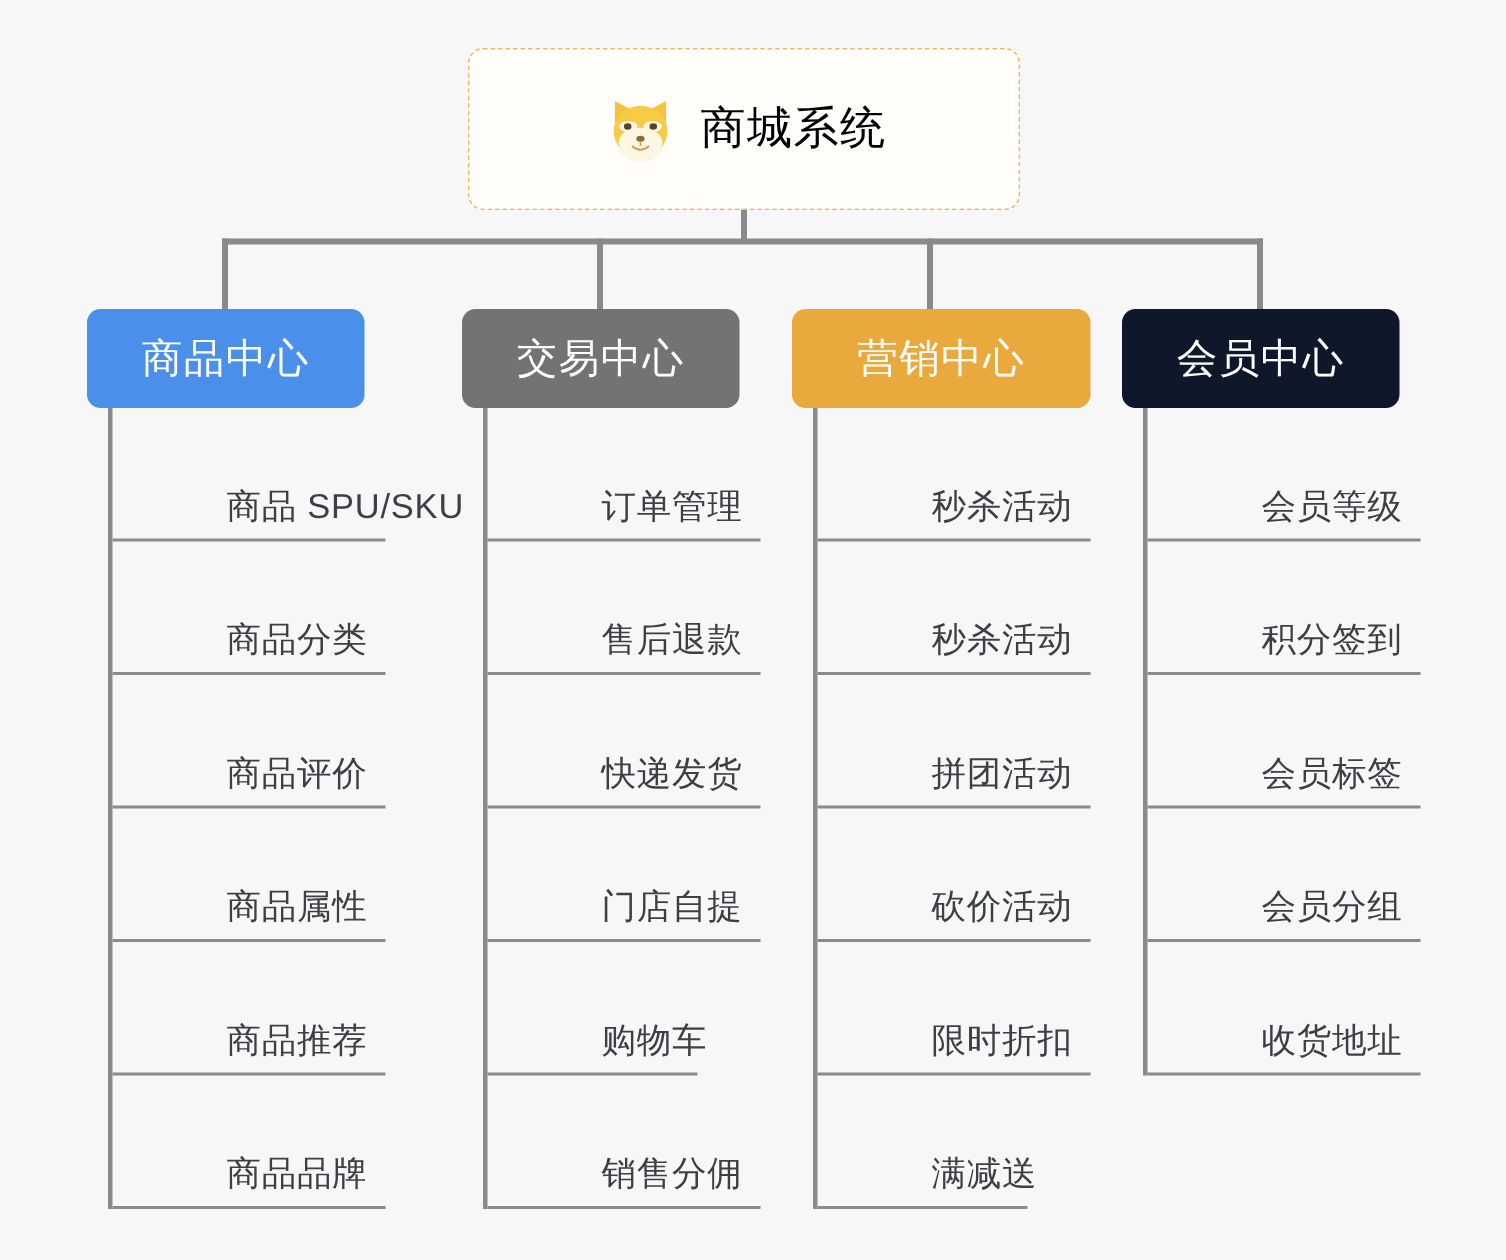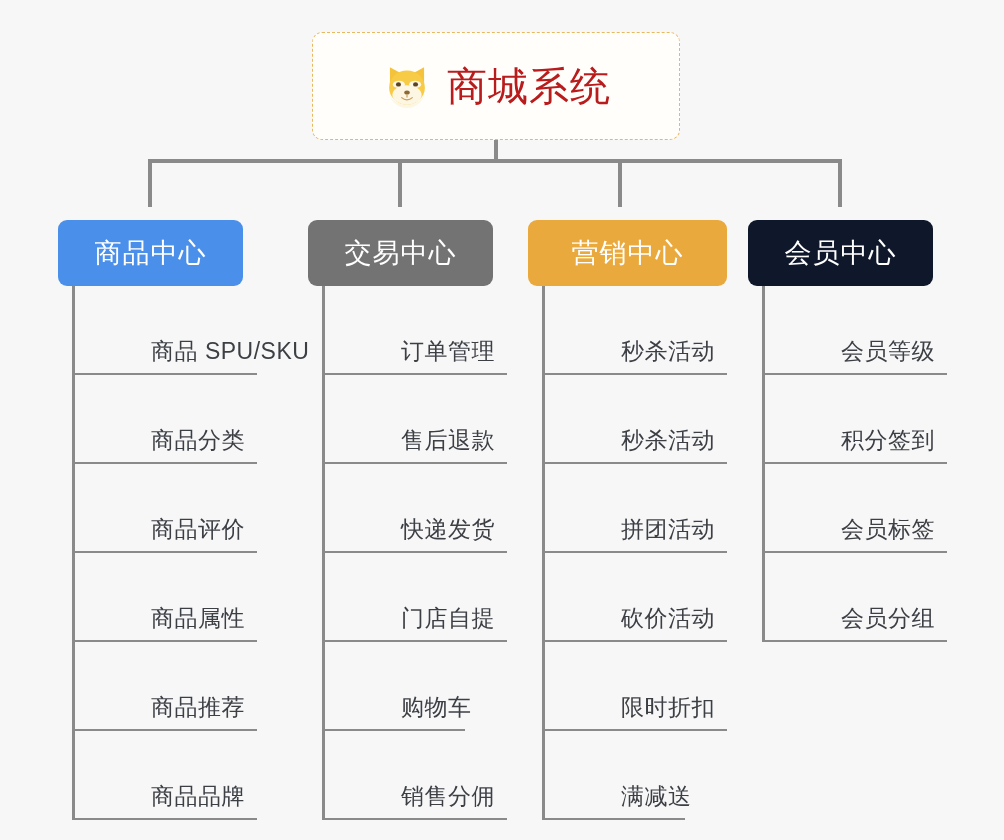--- a/index.html
+++ b/index.html
@@ -35,23 +35,23 @@
     justify-content: center;
     gap: 14px;
   }
   .root-icon {
     width: 52px;
     height: 52px;
     flex: 0 0 52px;
     position: relative;
   }
   .root-title {
-    font-size: 40px;
+    font-size: 30px;
     line-height: 1;
-    color: #b91c1c;
+    color: #000000;
     letter-spacing: 1px;
     white-space: nowrap;
   }
 
   
   .conn {
     position: absolute;
     background: #8a8a8a;
   }
   .stem-v {           
@@ -69,21 +69,20 @@
   .drop {             
     top: 159px;
     width: 4px;
     height: 48px;
   }
 
   
   .column {
     position: absolute;
     top: 206px;
-    margin-top: 14px;
   }
   .cat-card {
     height: 66px;
     box-sizing: border-box;
     border-radius: 9px;
     display: flex;
     align-items: center;
     justify-content: center;
     color: #ffffff;
     font-size: 27px;
@@ -237,16 +236,19 @@
       </div>
       <div class="leaf-item">
         <span class="leaf-label">积分签到</span>
       </div>
       <div class="leaf-item">
         <span class="leaf-label">会员标签</span>
       </div>
       <div class="leaf-item">
         <span class="leaf-label">会员分组</span>
       </div>
+      <div class="leaf-item">
+        <span class="leaf-label">收货地址</span>
+      </div>
     </div>
   </div>
 
 </div>
 
 </body></html>

